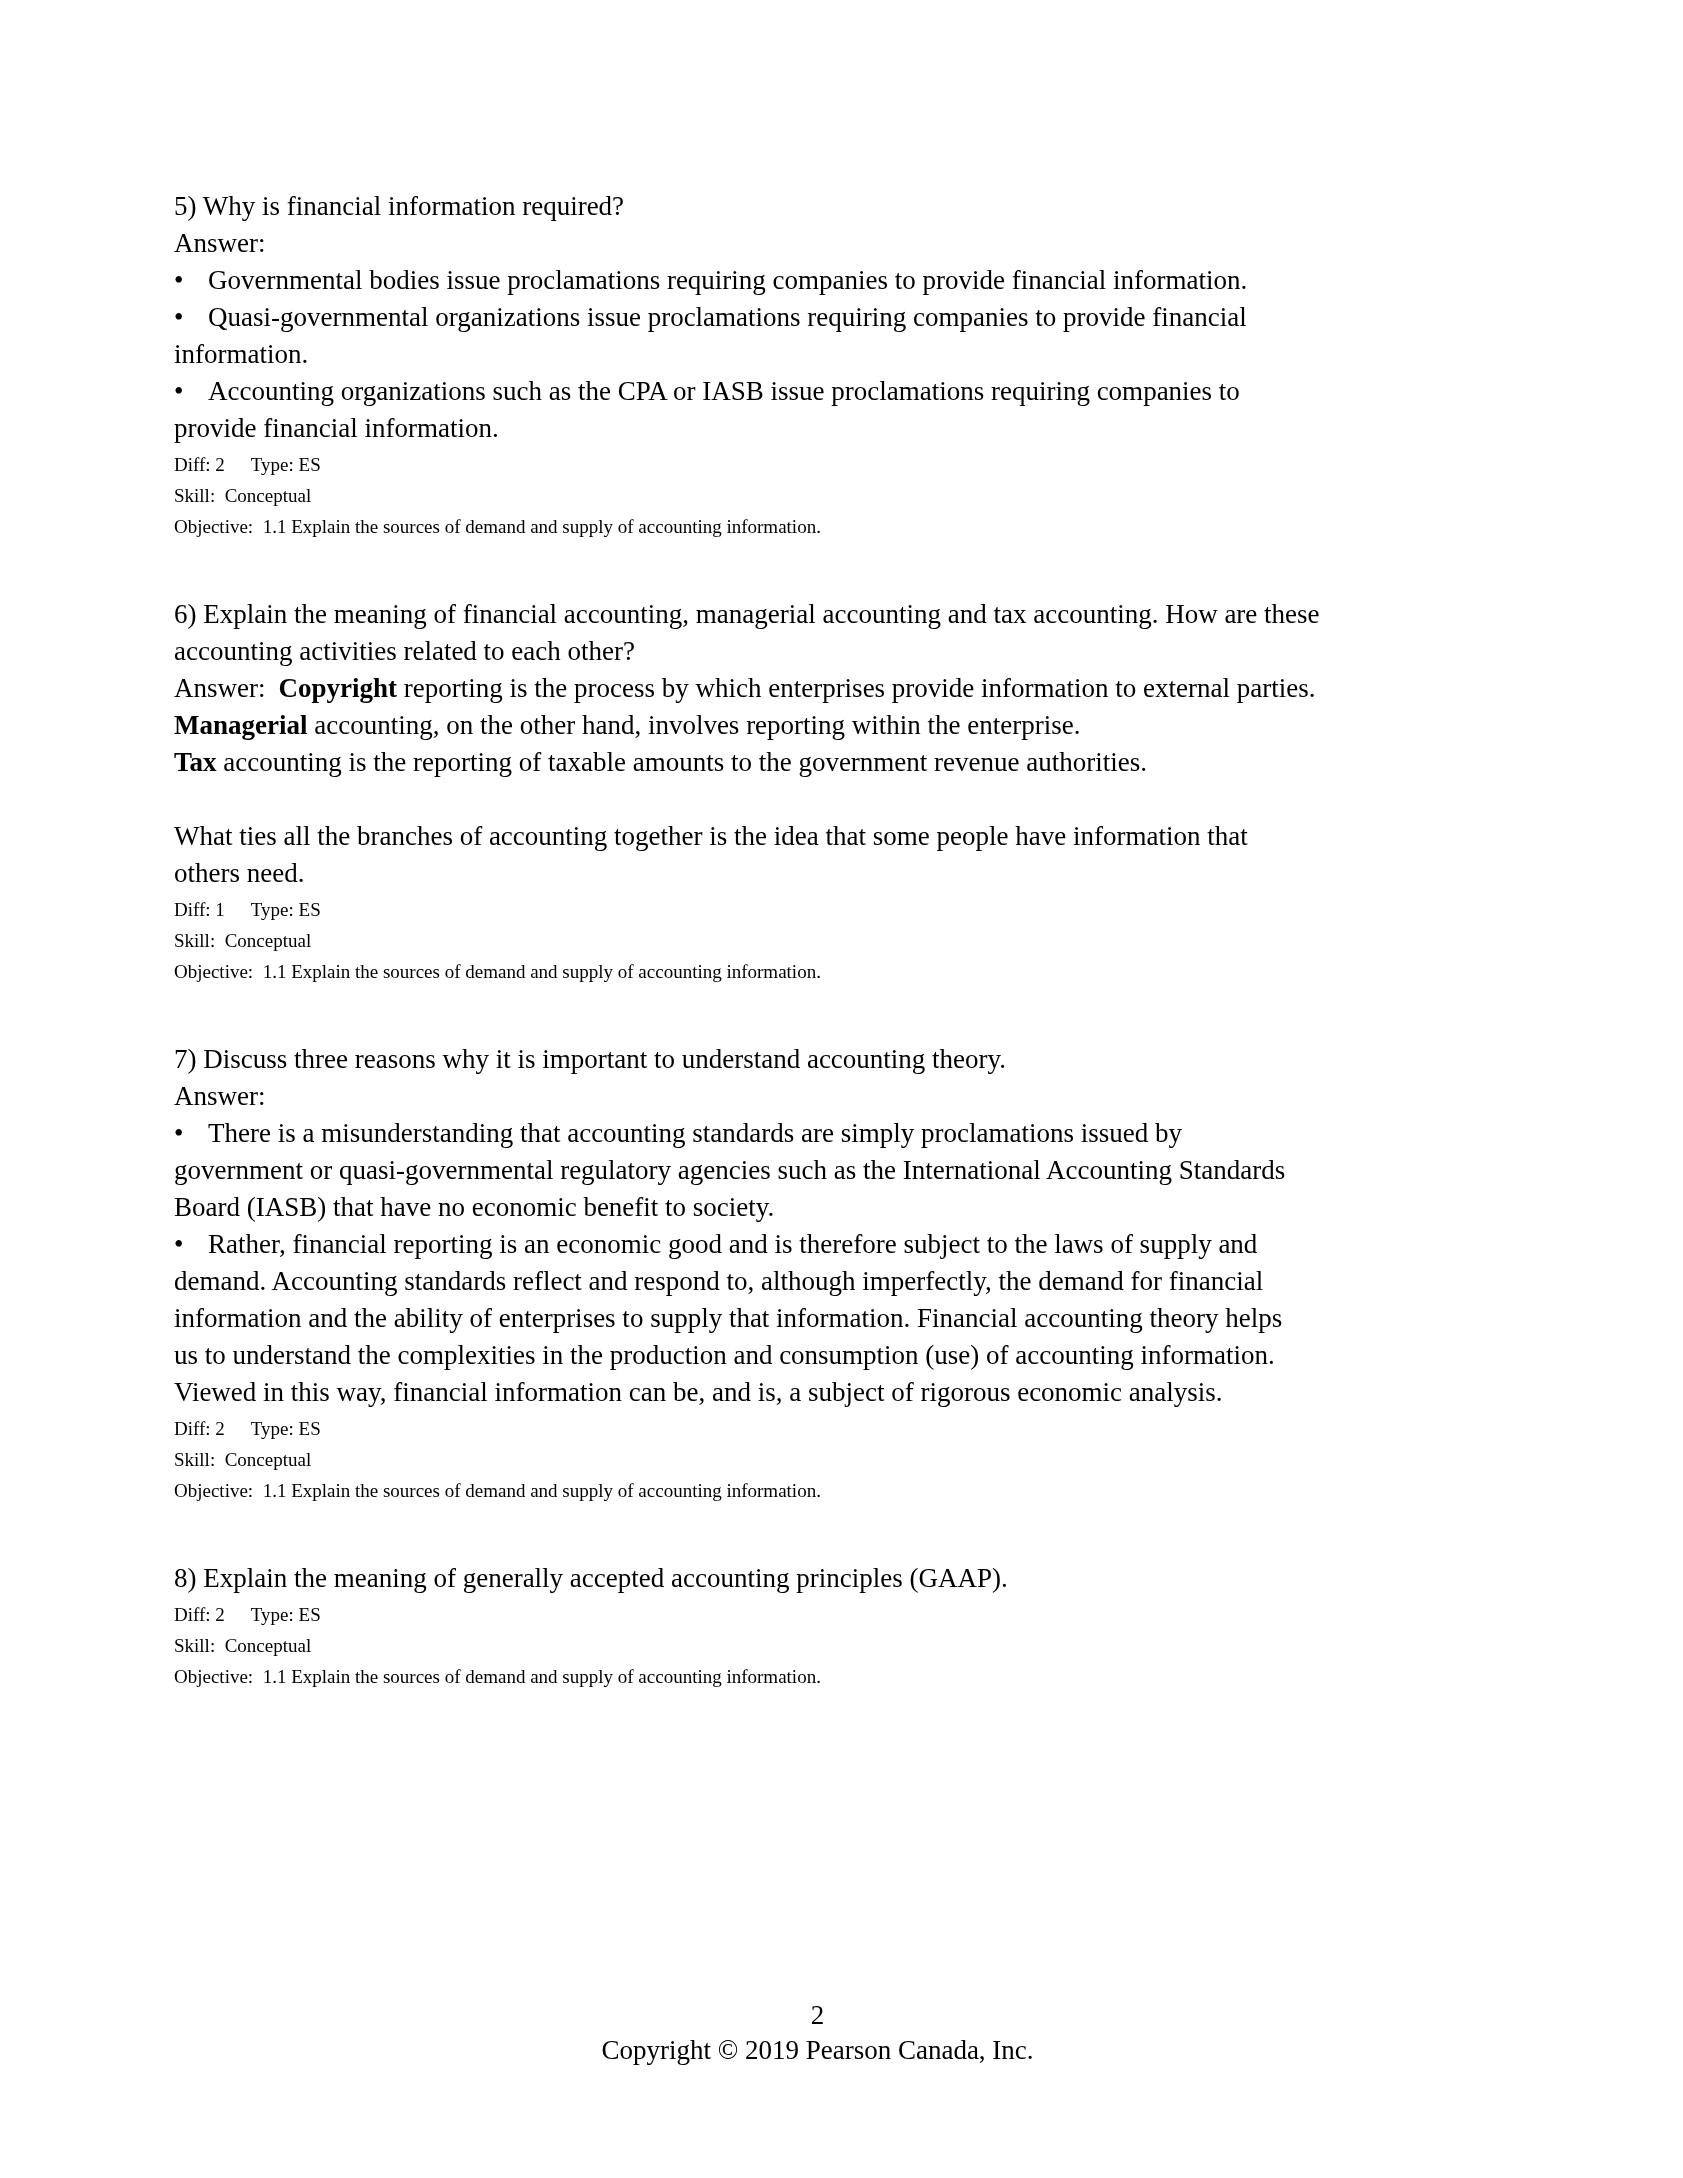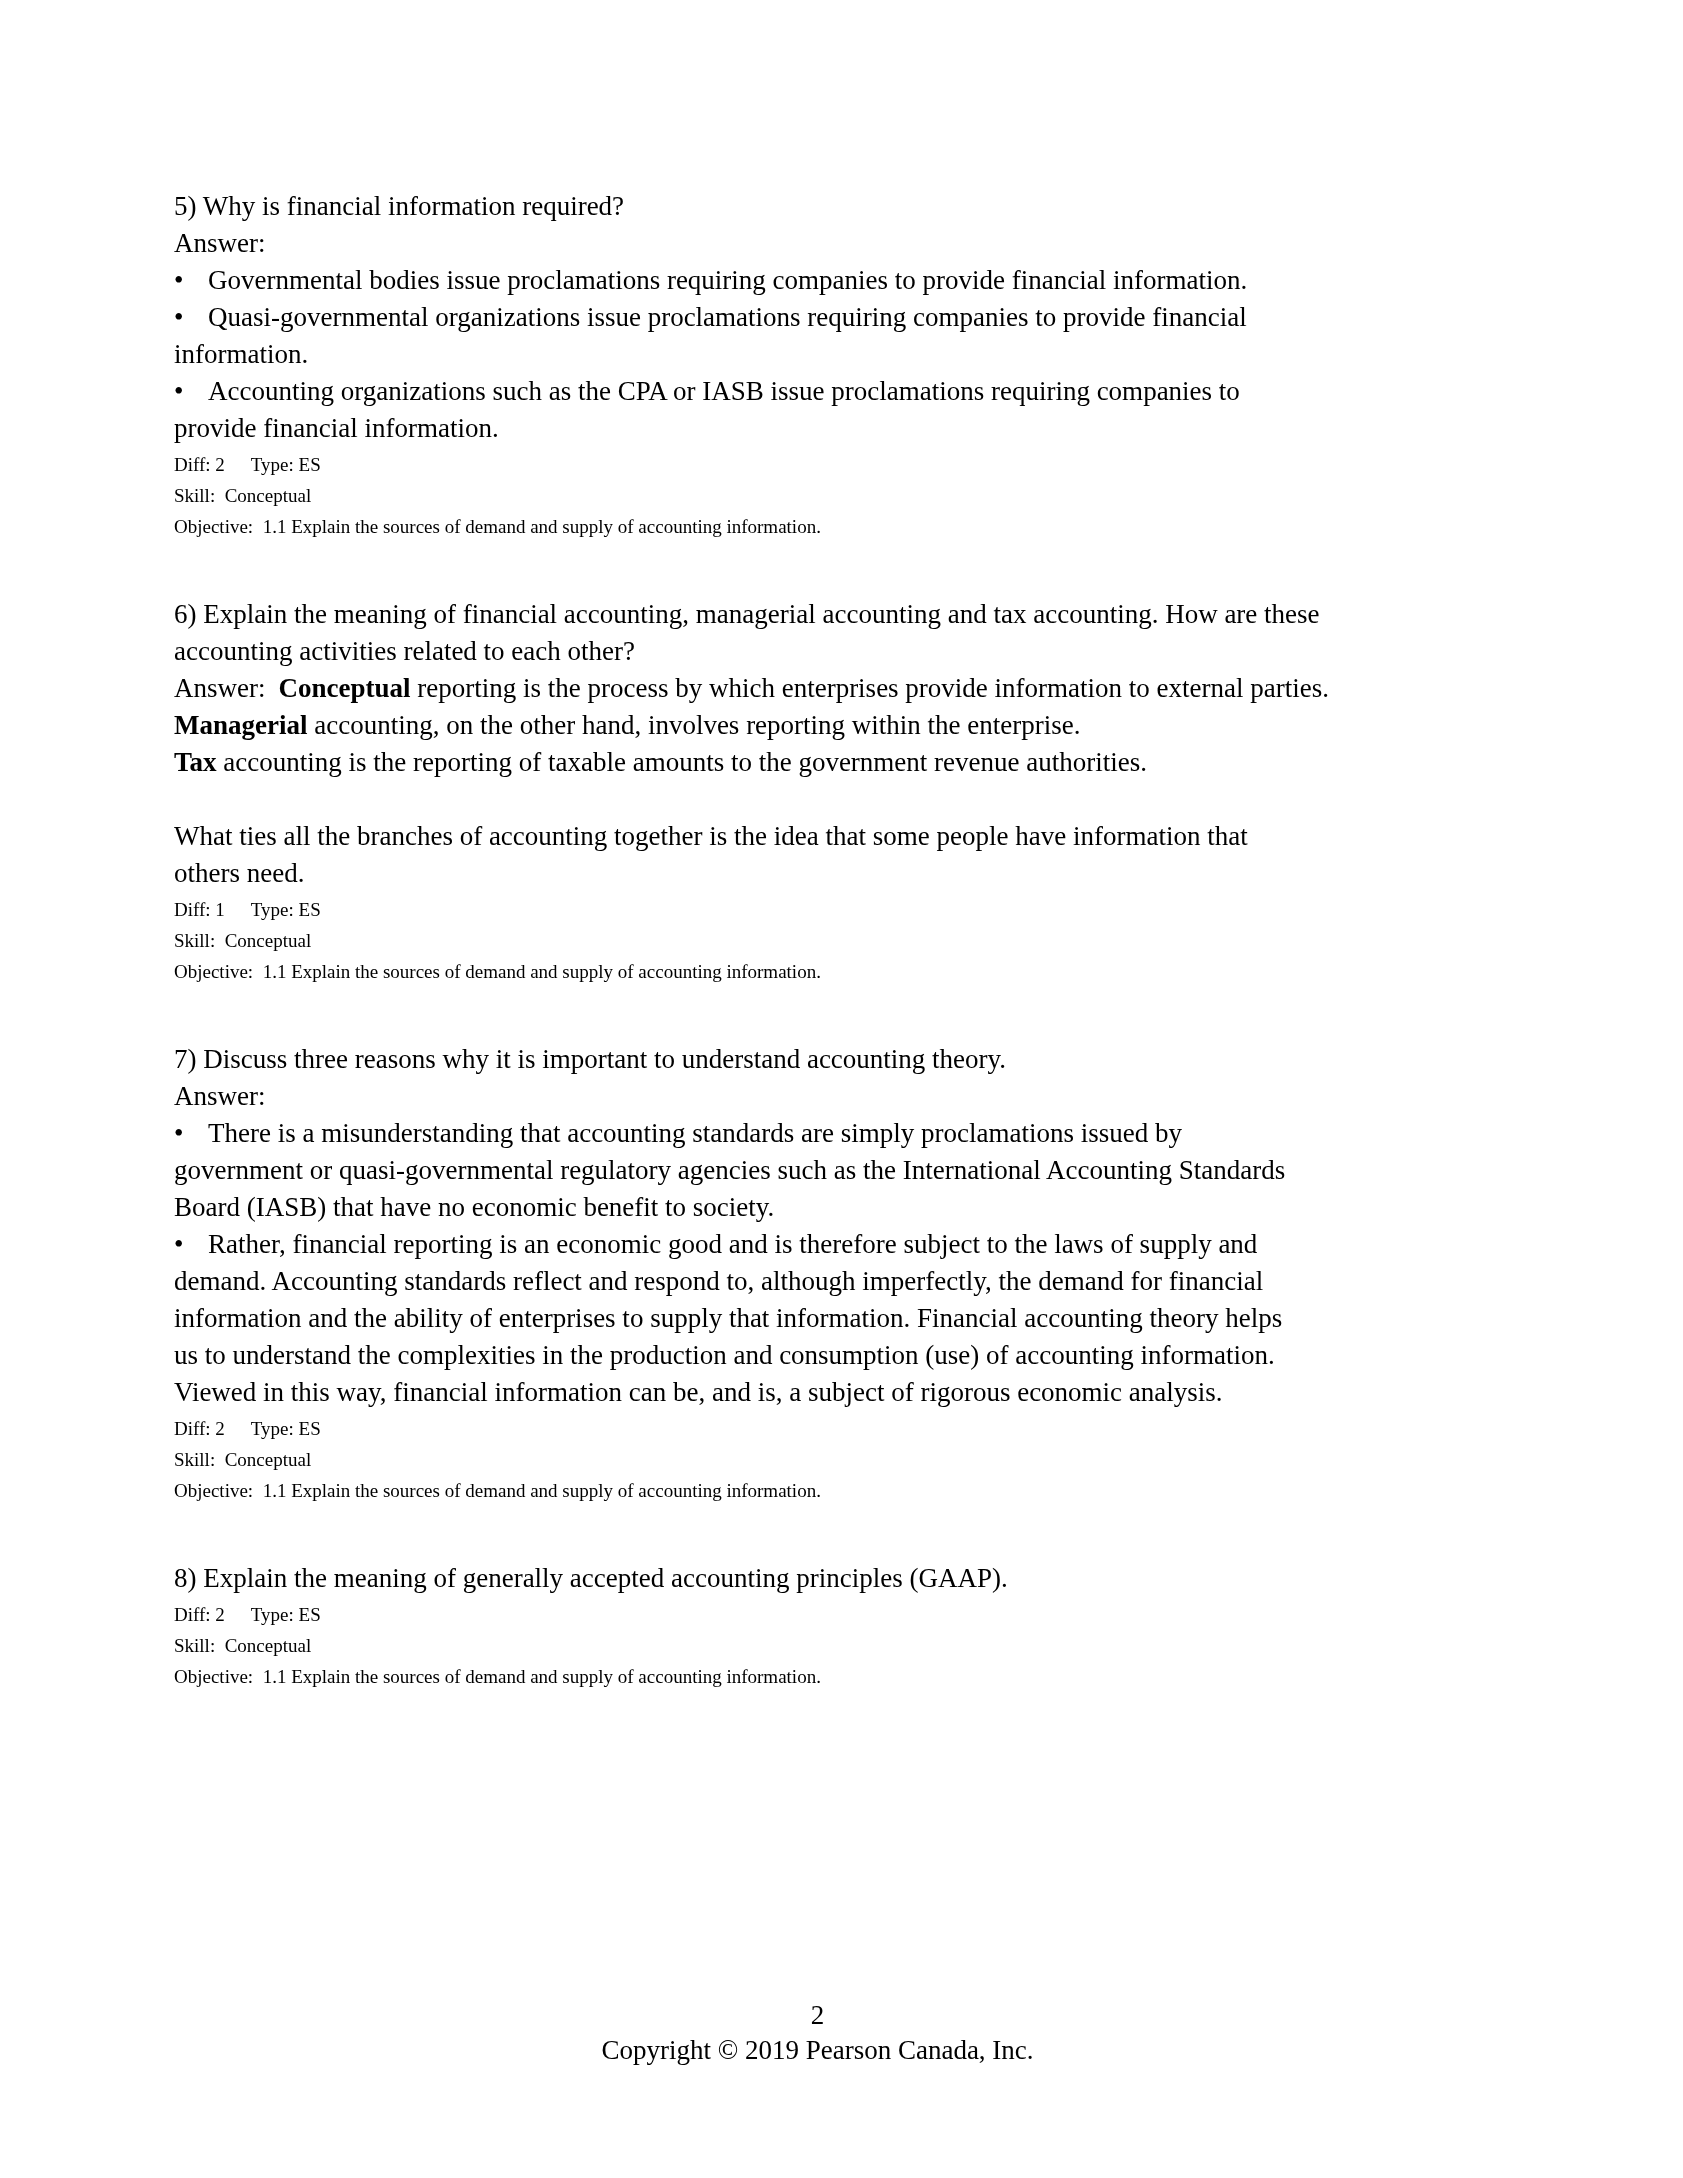--- a/index.html
+++ b/index.html
@@ -79,21 +79,21 @@
     <div class="body-line"><span class="bullet-mark">•</span><span>Accounting organizations such as the CPA or IASB issue proclamations requiring companies to
 provide financial information.</span></div>
     <div class="meta-line meta-first"><span>Diff: 2</span><span class="meta-type">Type: ES</span></div>
     <div class="meta-line">Skill:&nbsp; Conceptual</div>
     <div class="meta-line">Objective:&nbsp; 1.1 Explain the sources of demand and supply of accounting information.</div>
   </section>
 
   <section class="qblock">
     <div class="body-line">6) Explain the meaning of financial accounting, managerial accounting and tax accounting. How are these
 accounting activities related to each other?</div>
-    <div class="body-line"><span class="ans-label">Answer:</span><b class="term">Conceptual</b><span> reporting is the process by which enterprises provide information to external parties.</span></div>
+    <div class="body-line"><span class="ans-label">Answer:</span><b class="term">Copyright</b><span> reporting is the process by which enterprises provide information to external parties.</span></div>
     <div class="body-line"><b class="term">Managerial</b><span> accounting, on the other hand, involves reporting within the enterprise.</span></div>
     <div class="body-line"><b class="term">Tax</b><span> accounting is the reporting of taxable amounts to the government revenue authorities.</span></div>
     <div class="body-line para-gap">What ties all the branches of accounting together is the idea that some people have information that
 others need.</div>
     <div class="meta-line meta-first"><span>Diff: 1</span><span class="meta-type">Type: ES</span></div>
     <div class="meta-line">Skill:&nbsp; Conceptual</div>
     <div class="meta-line">Objective:&nbsp; 1.1 Explain the sources of demand and supply of accounting information.</div>
   </section>
 
   <section class="qblock">

